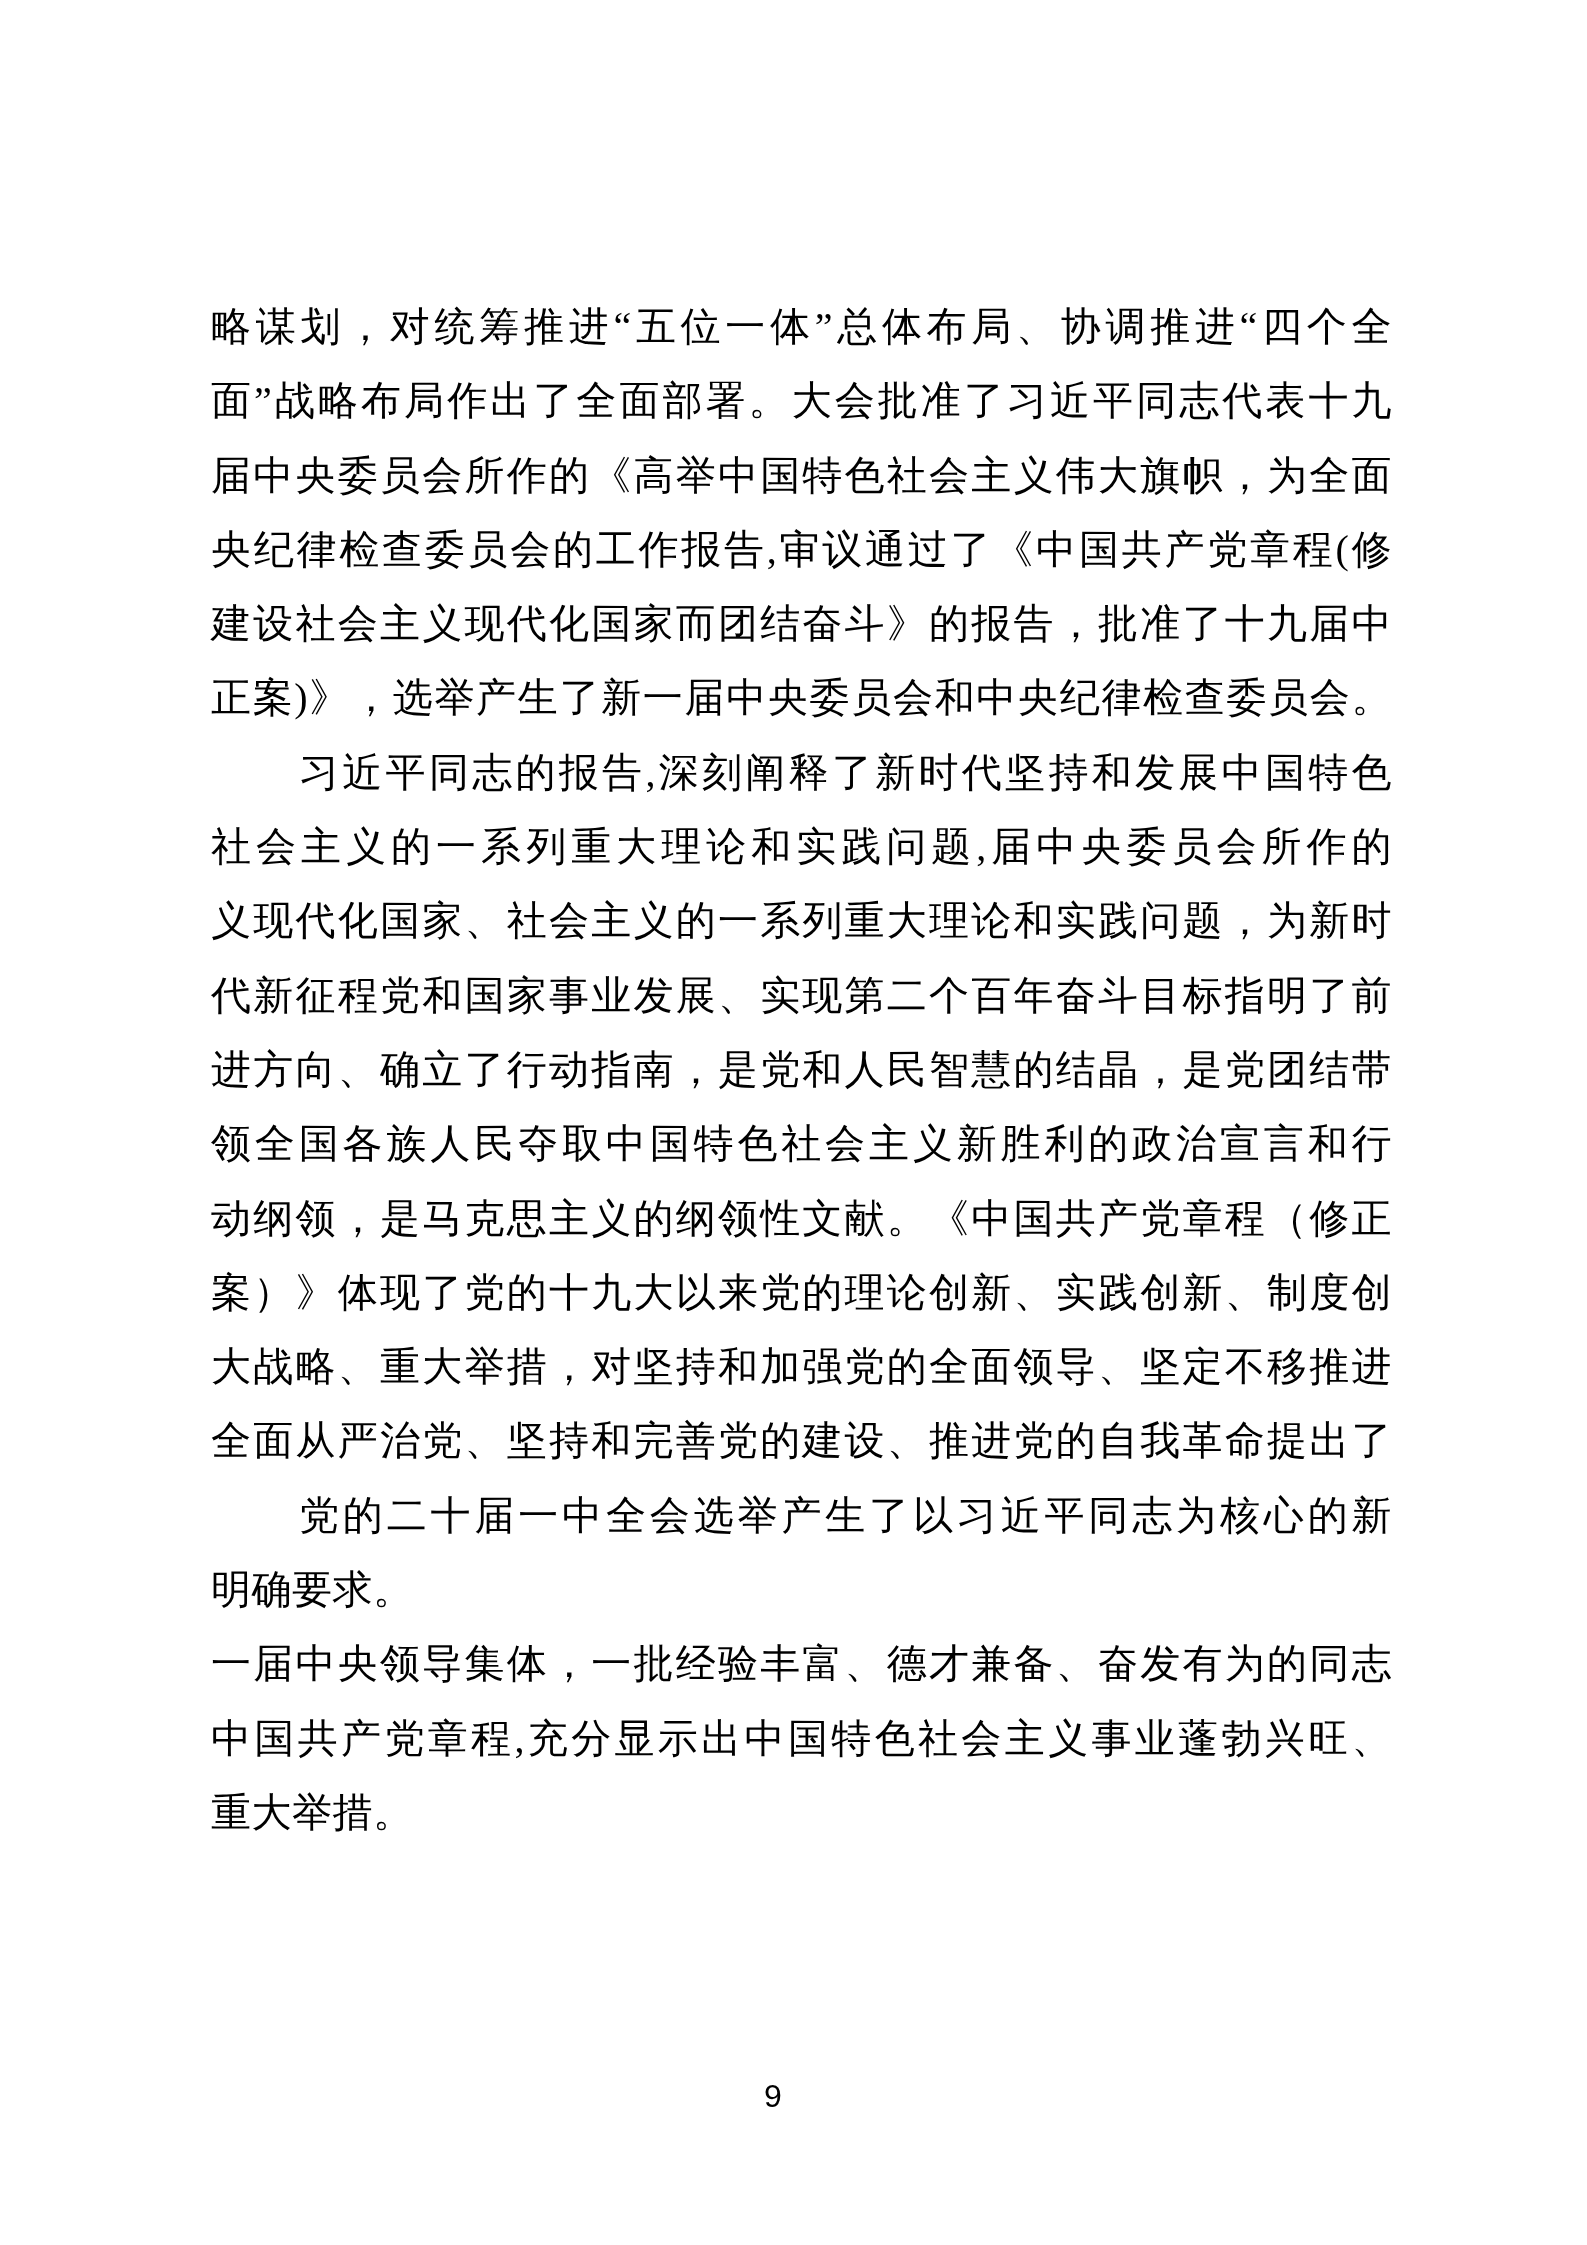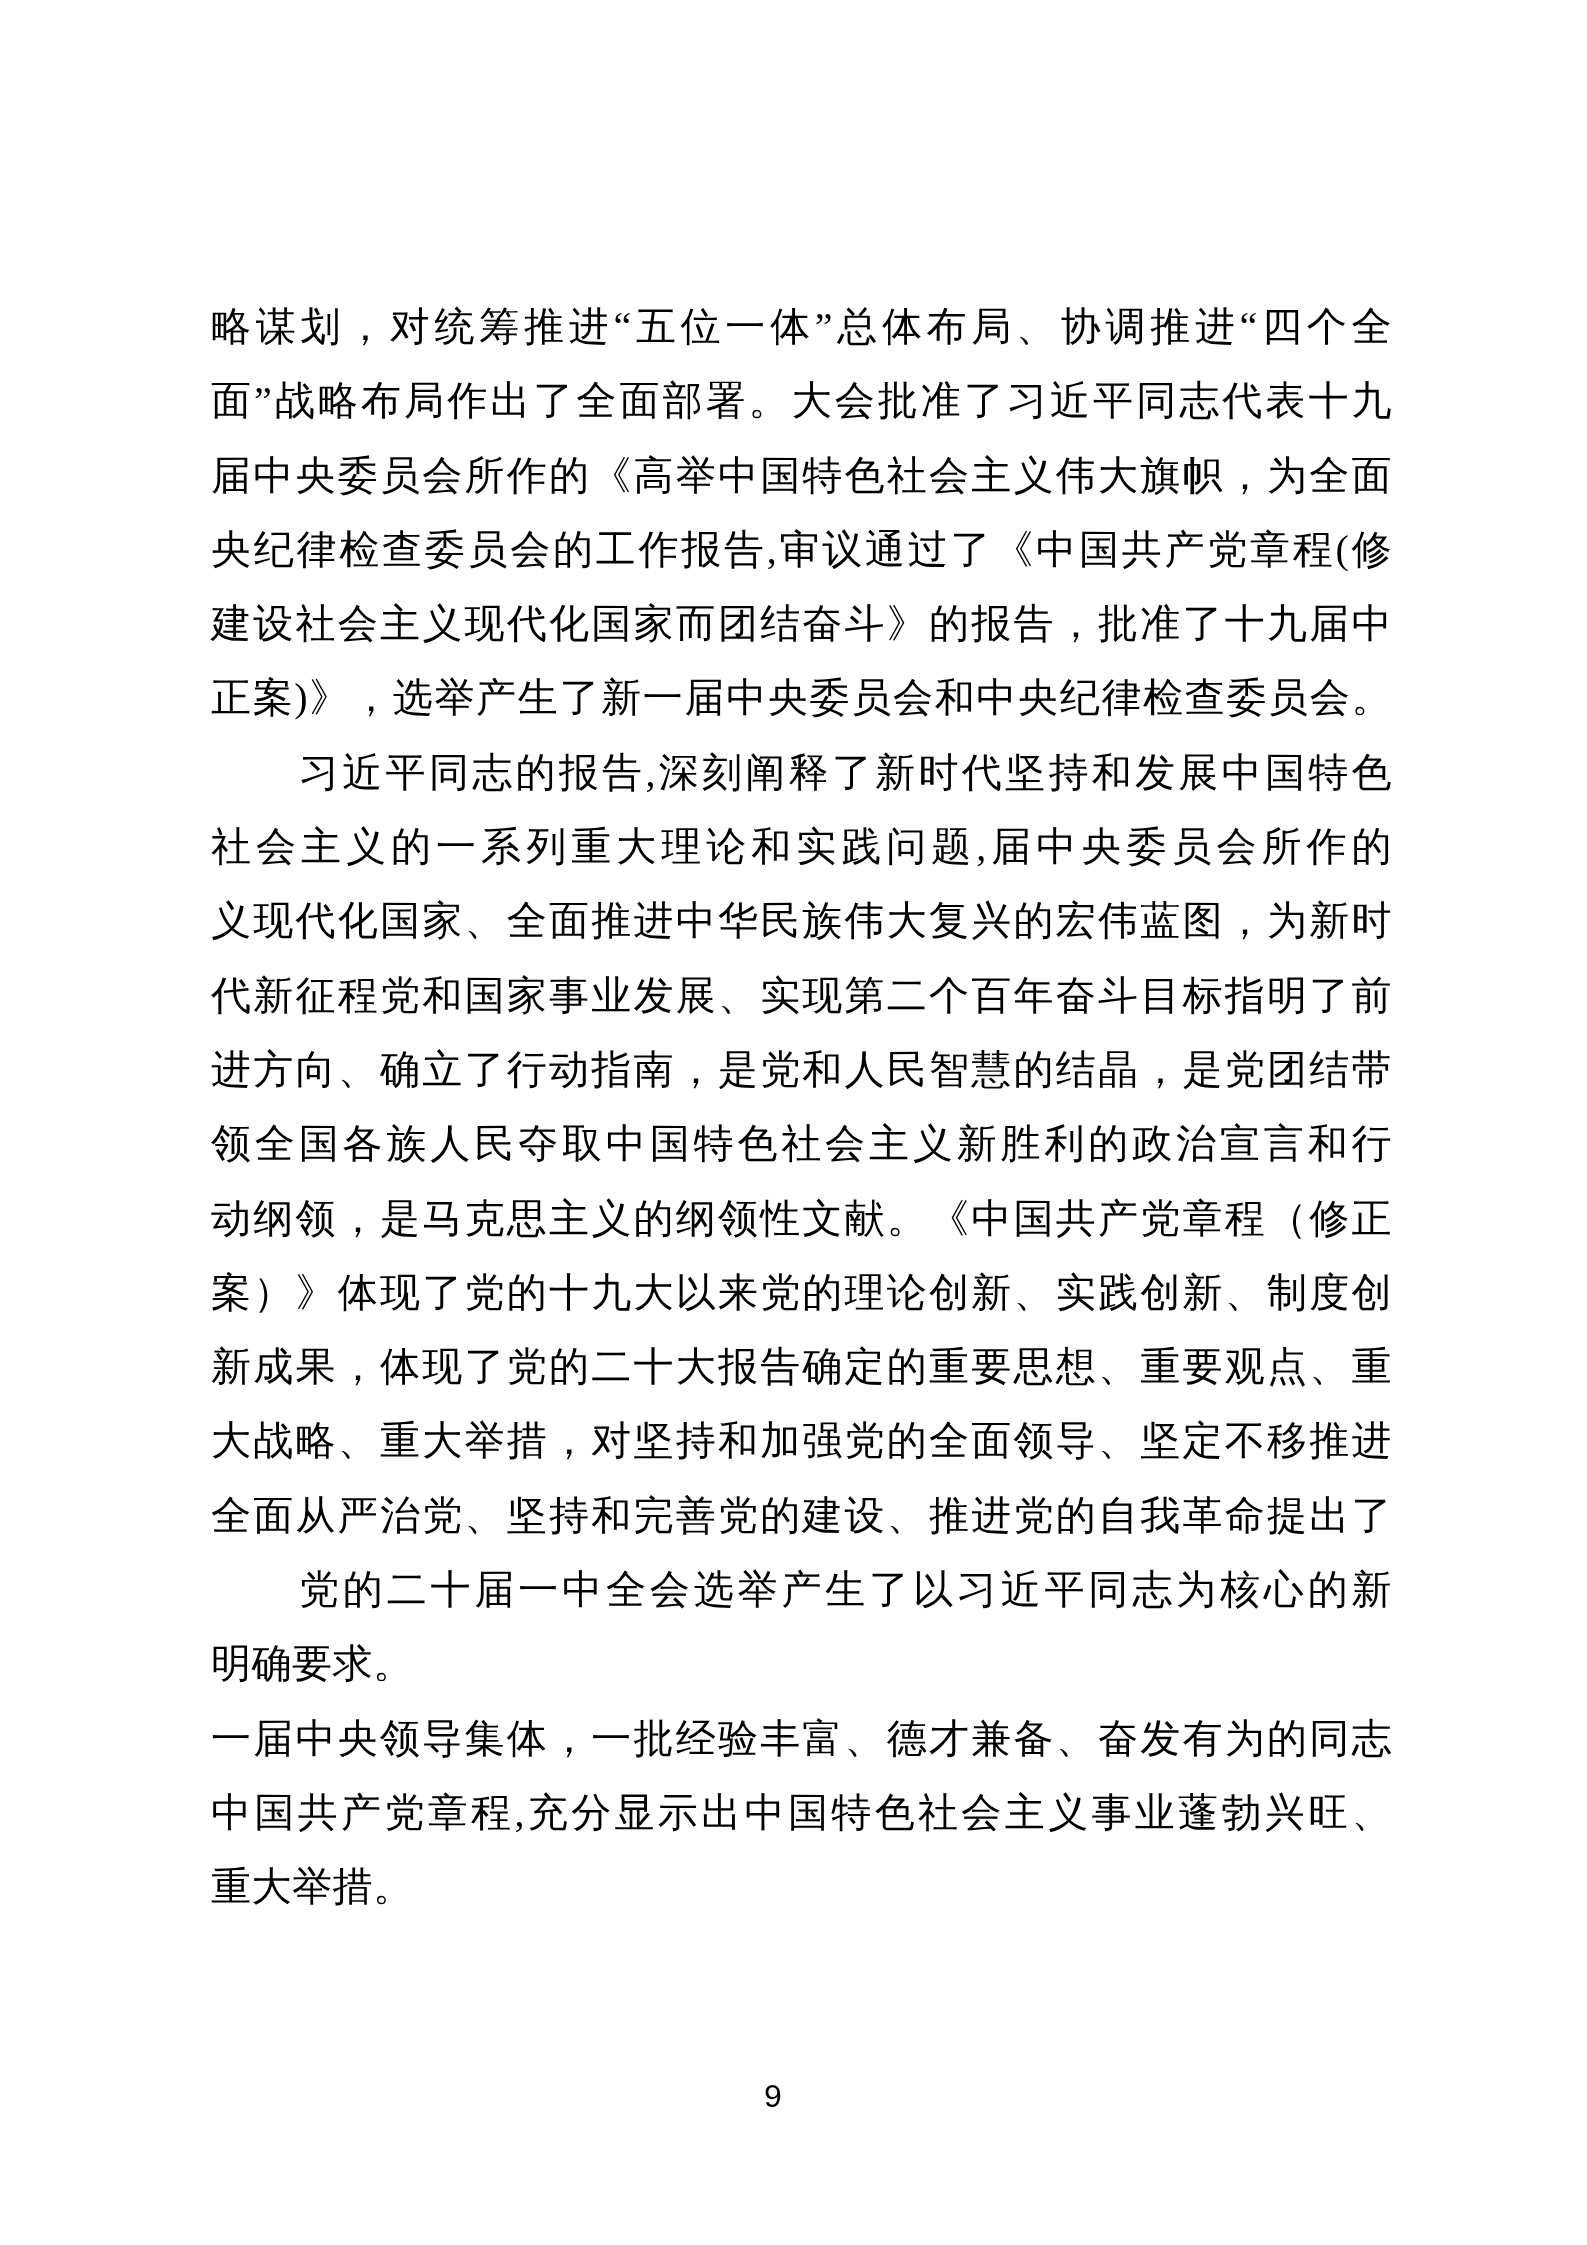--- a/index.html
+++ b/index.html
@@ -55,27 +55,26 @@
 <div class="page">
   <div class="body-text">
       <div class="line">略谋划，对统筹推进“五位一体”总体布局、协调推进“四个全</div>
       <div class="line">面”战略布局作出了全面部署。大会批准了习近平同志代表十九</div>
       <div class="line">届中央委员会所作的《高举中国特色社会主义伟大旗帜，为全面</div>
       <div class="line">央纪律检查委员会的工作报告,审议通过了《中国共产党章程(修</div>
       <div class="line">建设社会主义现代化国家而团结奋斗》的报告，批准了十九届中</div>
       <div class="line">正案)》，选举产生了新一届中央委员会和中央纪律检查委员会。</div>
       <div class="line indent">习近平同志的报告,深刻阐释了新时代坚持和发展中国特色</div>
       <div class="line">社会主义的一系列重大理论和实践问题,届中央委员会所作的</div>
-      <div class="line">义现代化国家、全面推进中华民族伟大复兴的宏伟蓝图，为新时</div>
+      <div class="line">义现代化国家、社会主义的一系列重大理论和实践问题，为新时</div>
       <div class="line">代新征程党和国家事业发展、实现第二个百年奋斗目标指明了前</div>
       <div class="line">进方向、确立了行动指南，是党和人民智慧的结晶，是党团结带</div>
       <div class="line">领全国各族人民夺取中国特色社会主义新胜利的政治宣言和行</div>
       <div class="line">动纲领，是马克思主义的纲领性文献。《中国共产党章程（修正</div>
       <div class="line">案）》体现了党的十九大以来党的理论创新、实践创新、制度创</div>
-      <div class="line">新成果，体现了党的二十大报告确定的重要思想、重要观点、重</div>
       <div class="line">大战略、重大举措，对坚持和加强党的全面领导、坚定不移推进</div>
       <div class="line">全面从严治党、坚持和完善党的建设、推进党的自我革命提出了</div>
       <div class="line indent">党的二十届一中全会选举产生了以习近平同志为核心的新</div>
       <div class="line para-end">明确要求。</div>
       <div class="line">一届中央领导集体，一批经验丰富、德才兼备、奋发有为的同志</div>
       <div class="line">中国共产党章程,充分显示出中国特色社会主义事业蓬勃兴旺、</div>
       <div class="line para-end">重大举措。</div>
     </div>
   <div class="page-number">9</div>
 </div>

